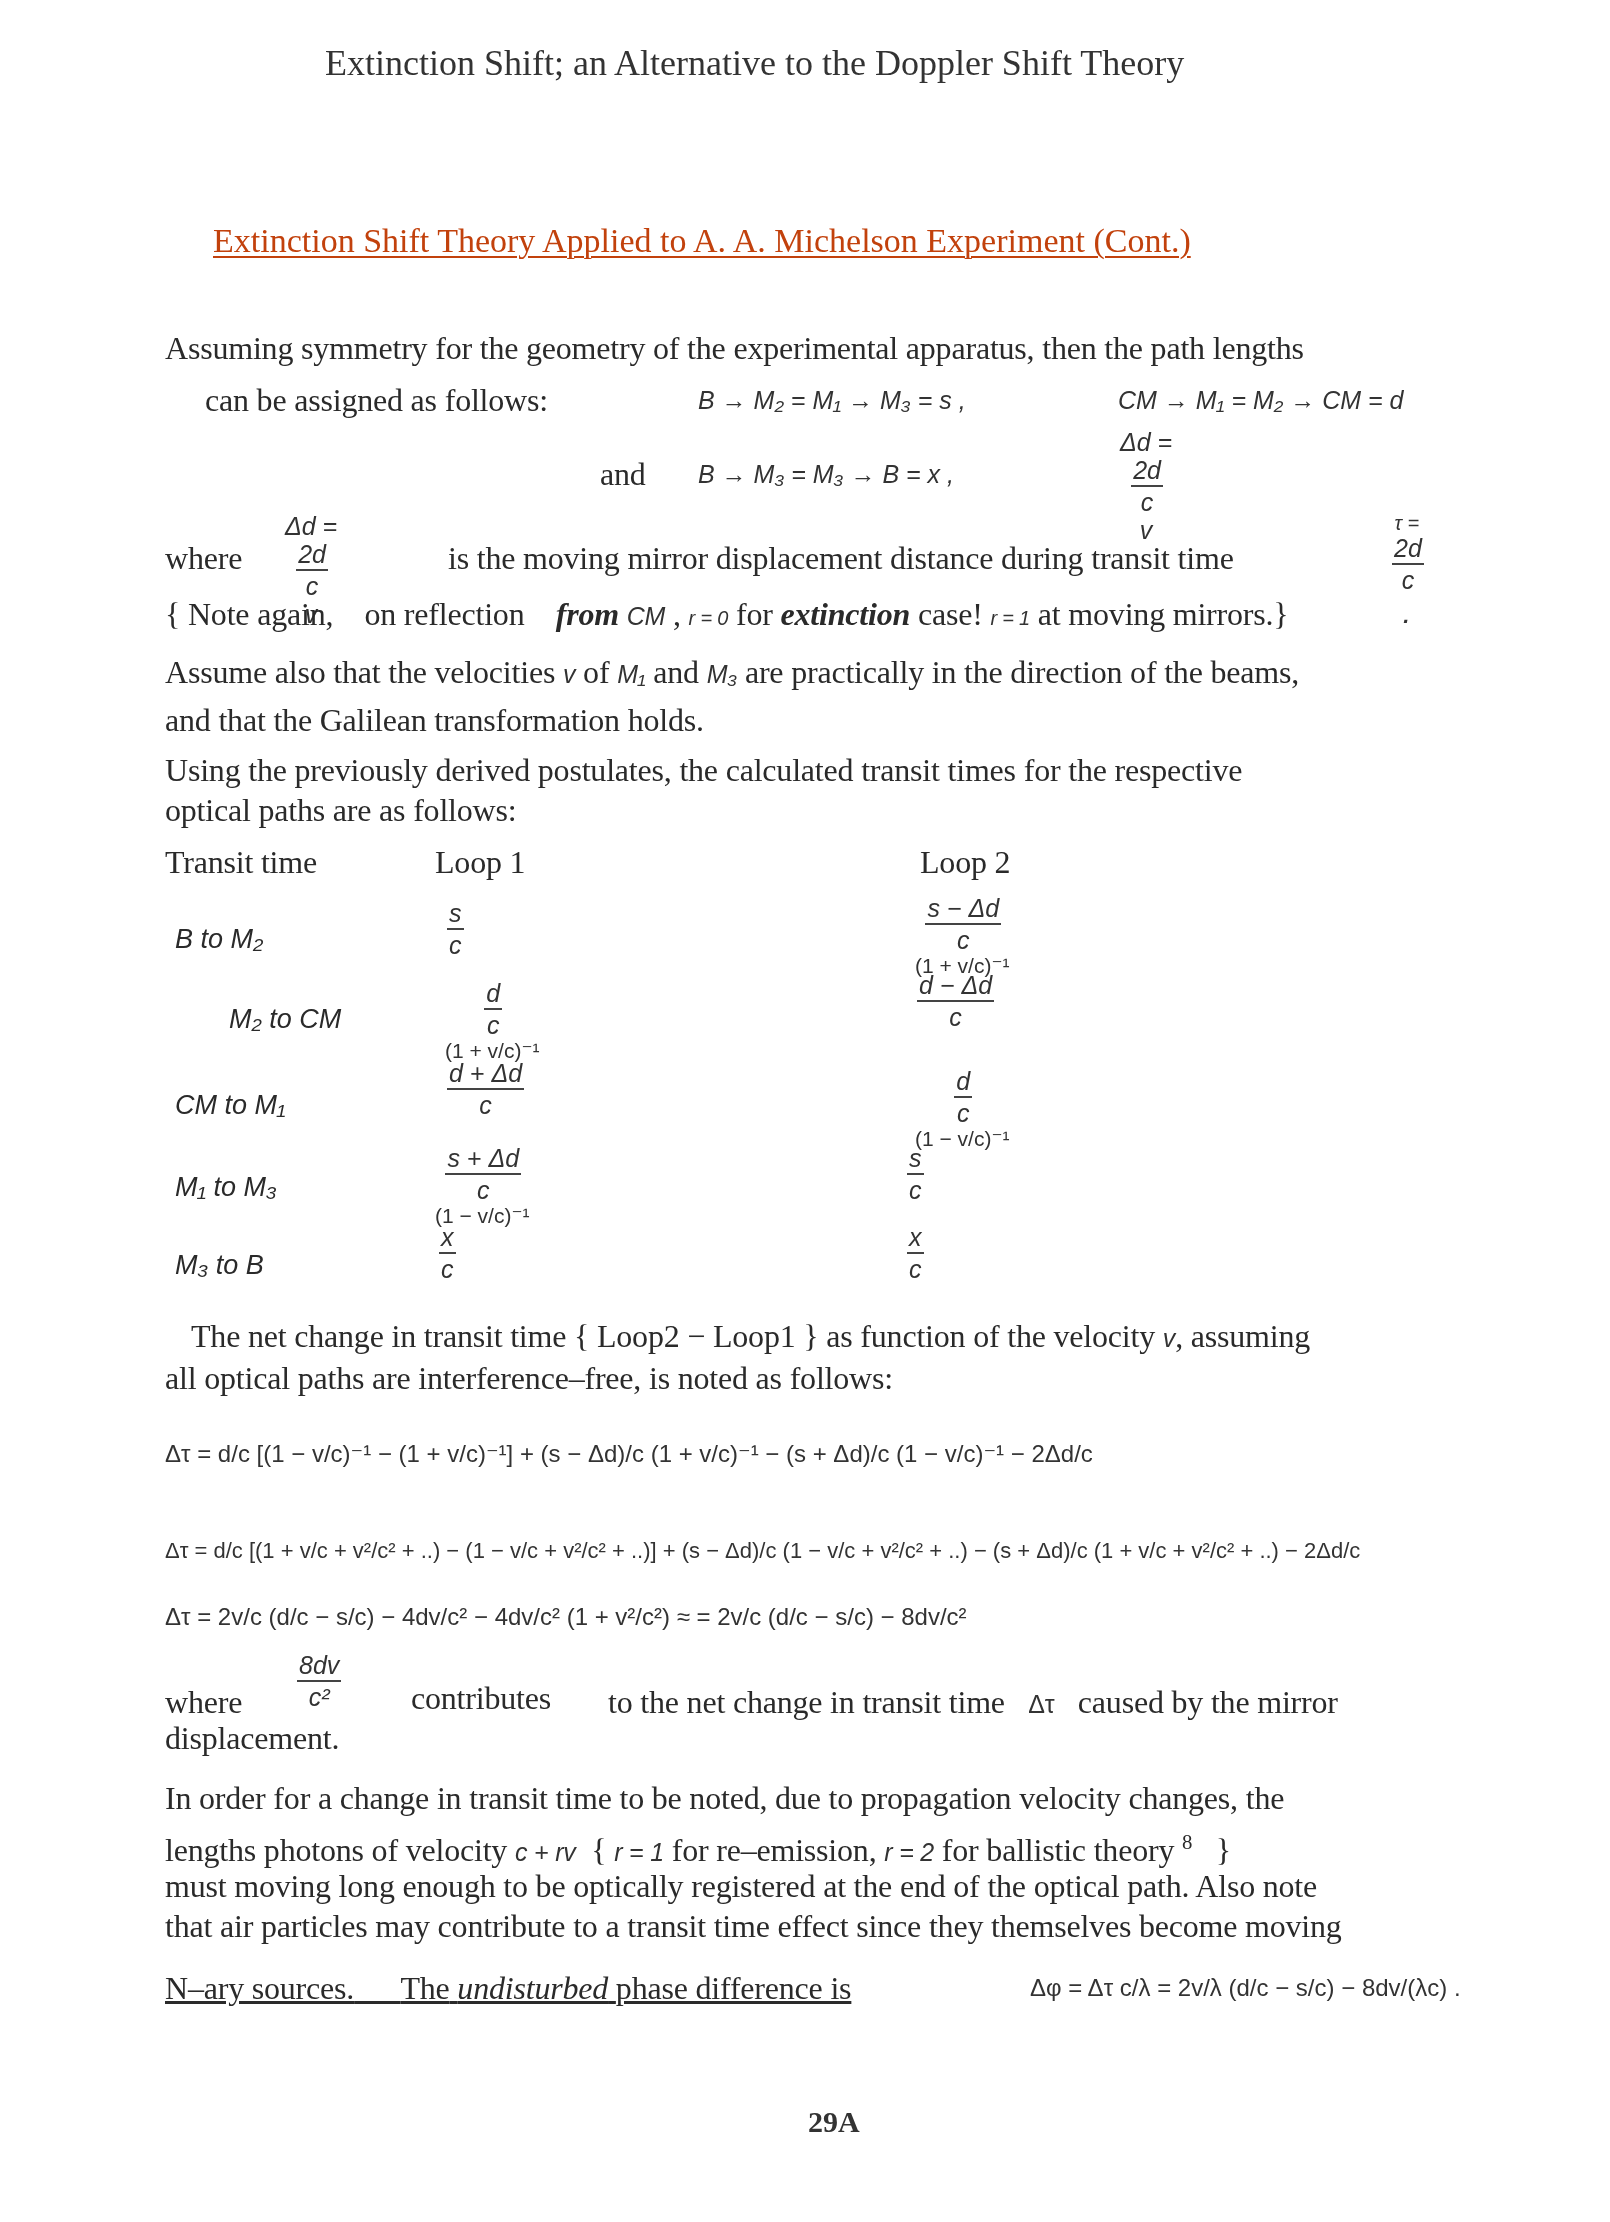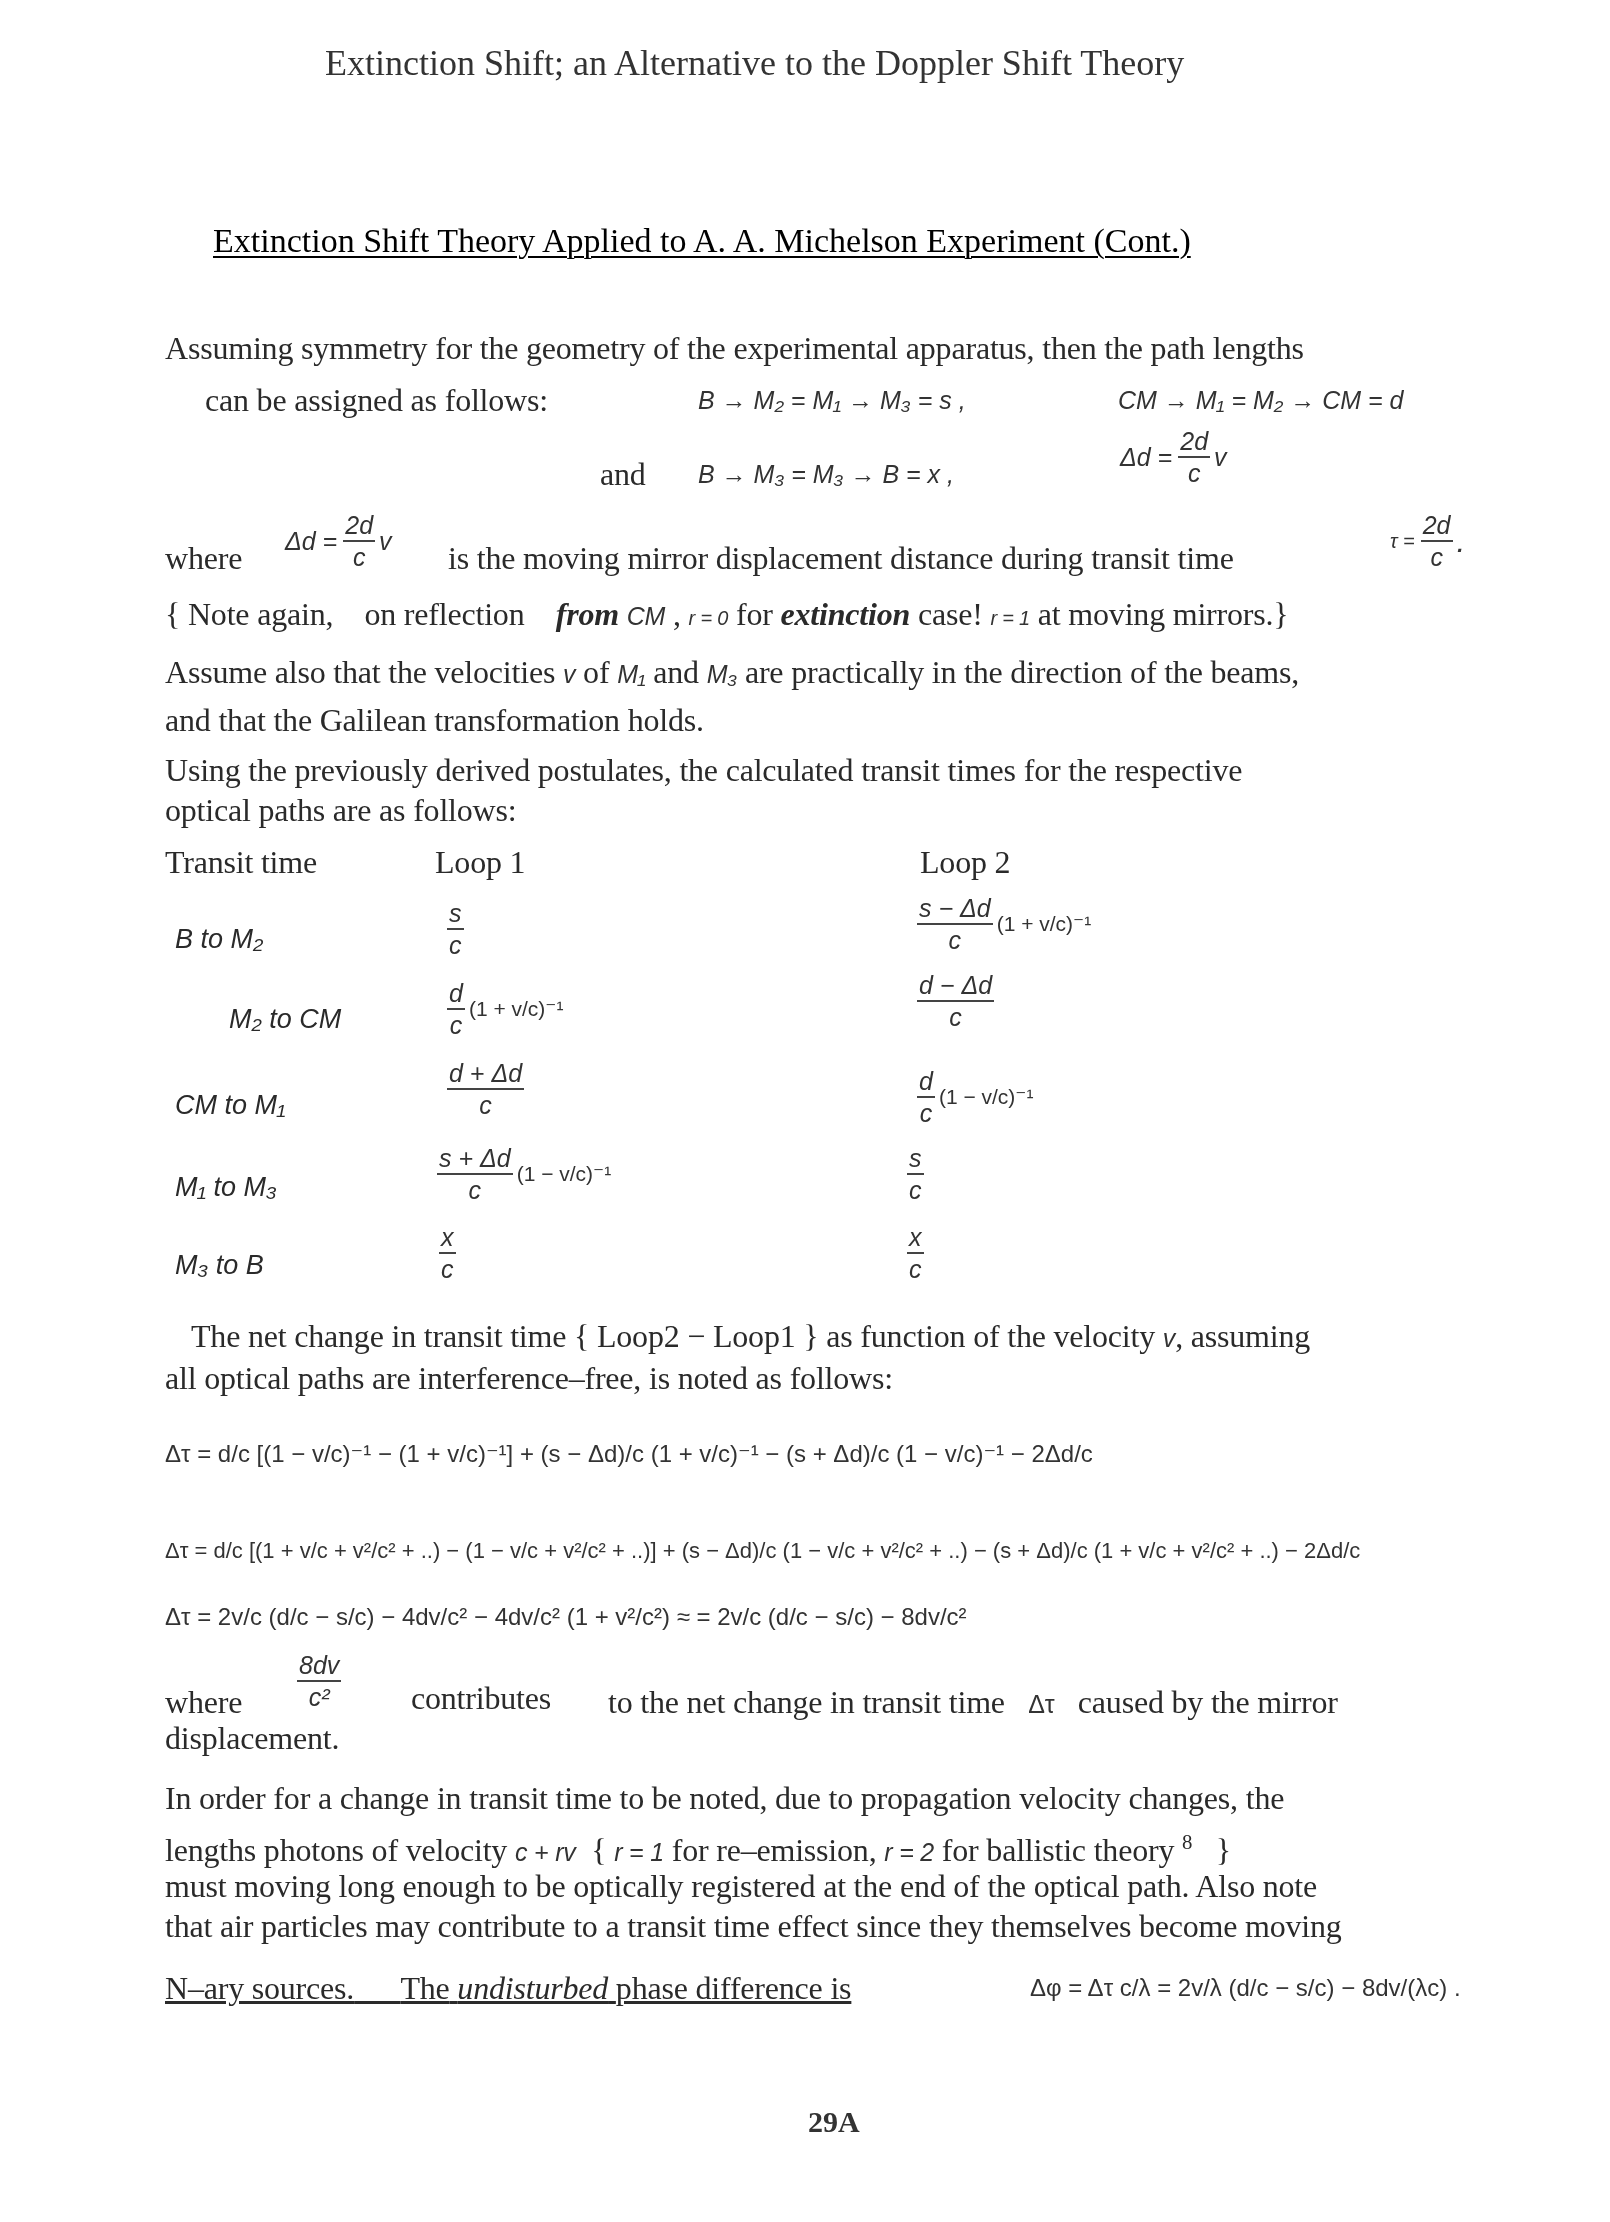--- a/index.html
+++ b/index.html
@@ -7,23 +7,23 @@
          font-family:"Liberation Serif", "DejaVu Serif", serif; }
   .abs { position:absolute; white-space:nowrap; }
   .txt { font-size:32px; line-height:36px; letter-spacing:-0.2px; }
   .m { font-family:"Liberation Sans", "DejaVu Sans", sans-serif; font-style:italic; font-size:25px; color:#333; }
   .mu { font-family:"Liberation Sans", "DejaVu Sans", sans-serif; font-style:normal; font-size:25px; color:#333; }
   .sup { font-size:0.65em; vertical-align:0.6em; font-style:normal; }
   .frac { display:inline-flex; flex-direction:column; align-items:center; vertical-align:middle; margin:0 2px; }
   .frac .num { padding:0 2px 2px; border-bottom:2px solid #444; line-height:1.05; }
   .frac .den { padding:2px 2px 0; line-height:1.05; }
   .title { font-size:36px; color:#333; }
-  .heading { font-size:34px; text-decoration:underline; text-decoration-thickness:2px; text-underline-offset:4px; color:#000000; }
+  .heading { font-size:34px; text-decoration:underline; text-decoration-thickness:2px; text-underline-offset:4px; color:#c2410c; }
   .row-label { font-family:"Liberation Sans", sans-serif; font-style:italic; font-size:27px; }
-  .eq { display:flex; align-items:center; }
+  .eq { display:flex; align-items:center;flex-direction:column; }
   .eq > * { margin-right:4px; }
 </style>
 </head>
 <body>
 
 <div class="abs title" style="left:325px; top:42px;">Extinction Shift; an Alternative to the Doppler Shift Theory</div>
 
 <div class="abs heading" style="left:213px; top:222px;">Extinction Shift Theory Applied to A. A. Michelson Experiment (Cont.)</div>
 
 <div class="abs txt" style="left:165px; top:330px;">Assuming symmetry for the geometry of the experimental apparatus,  then the path lengths</div>

